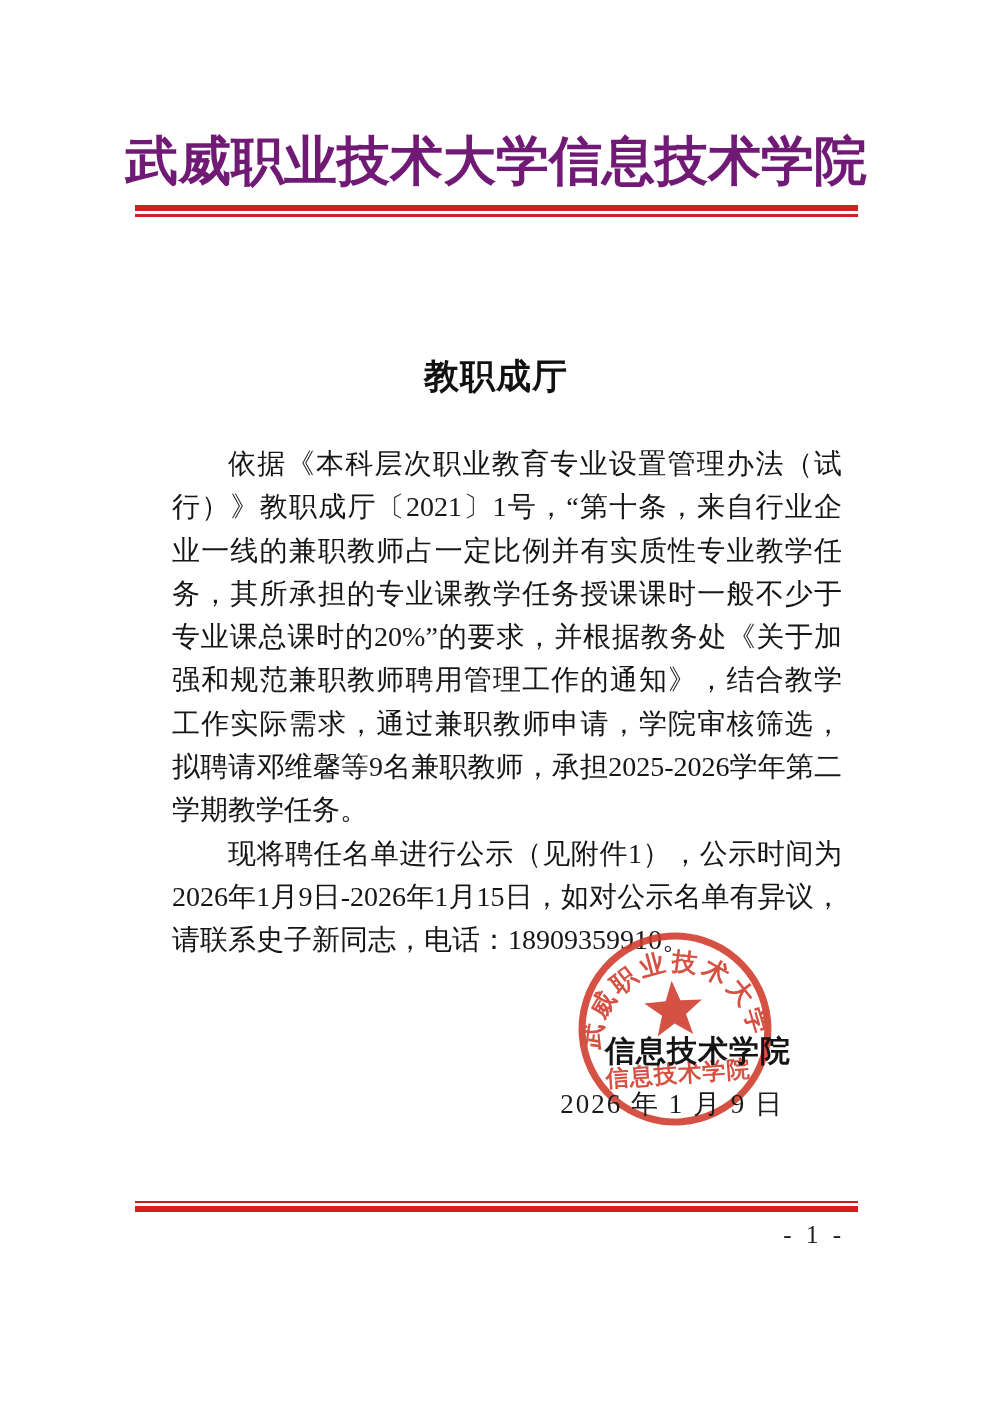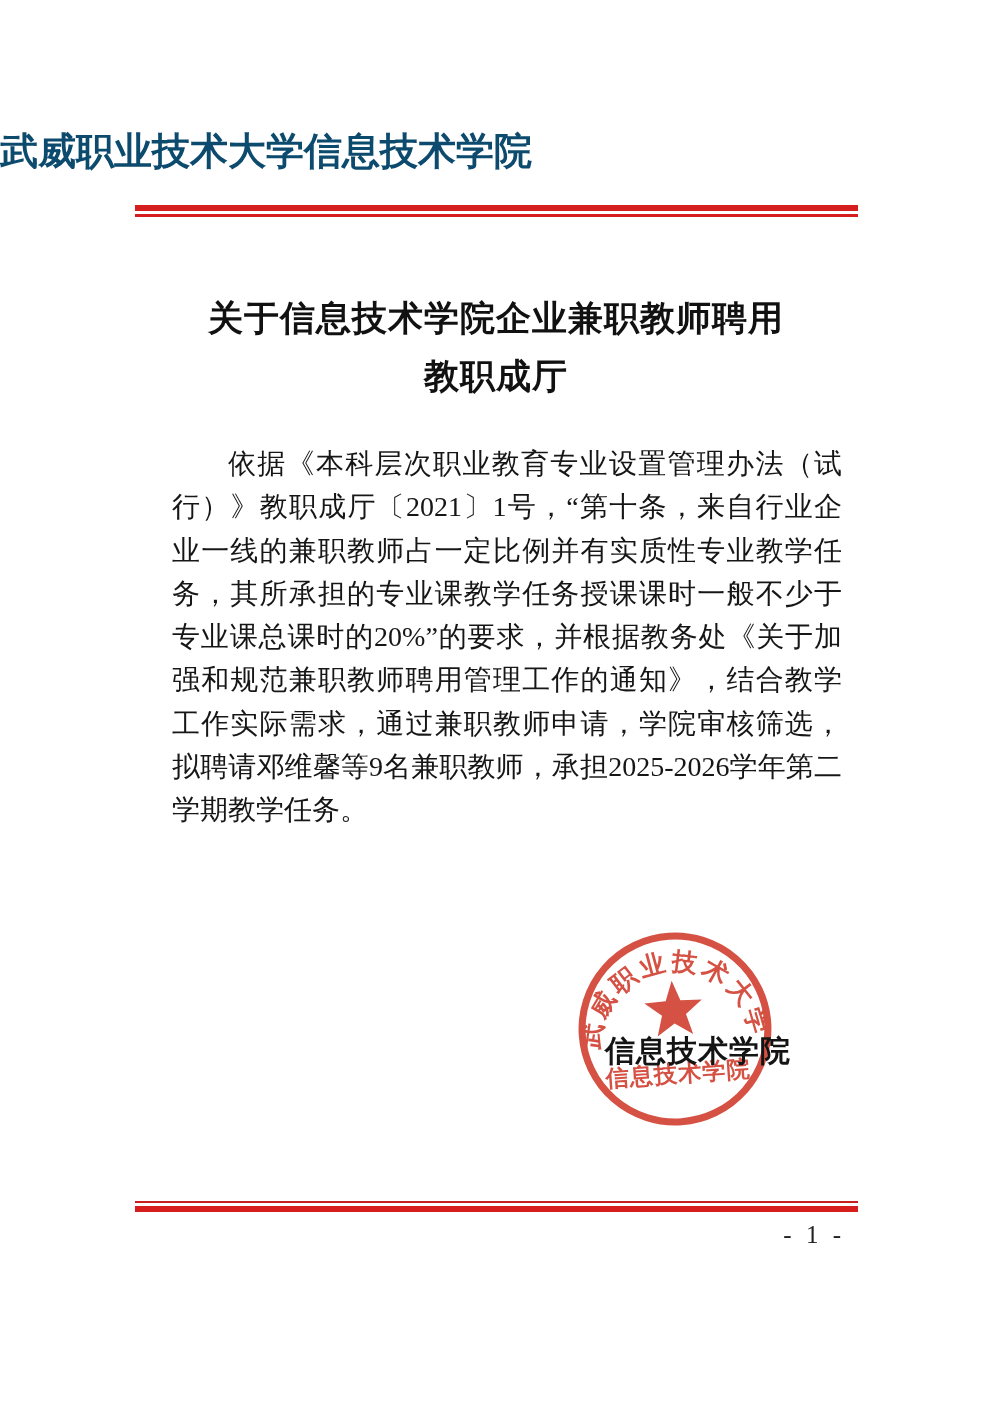--- a/index.html
+++ b/index.html
@@ -12,22 +12,23 @@
   }
   .page {
     position: absolute; inset: 0;
     background: #ffffff;
     overflow: hidden;
   }
 
   
   .letterhead {
     position: absolute; top: 126px; left: 0; right: 0;
-    font-size: 38px; font-weight: 700;
-    color: #0c4a6e;
+    text-align: center;
+    font-size: 53px; font-weight: 700;
+    color: #701a75;
     letter-spacing: 0px;
     white-space: nowrap;
   }
   
   .rule { position: absolute; left: 135px; right: 134px; }
   .rule-top { top: 205px; }
   .rule-top .thick { height: 6px; background: #d71e1e; }
   .rule-top .thin  { height: 3px; background: #d71e1e; margin-top: 3px; }
   .rule-bottom { top: 1201px; }
   .rule-bottom .thin  { height: 2px; background: #c81e1e; }
@@ -84,42 +85,44 @@
 <div class="page">
 
   <div class="letterhead">武威职业技术大学信息技术学院</div>
 
   <div class="rule rule-top">
     <div class="thick"></div>
     <div class="thin"></div>
   </div>
 
   <div class="doc-title">
-    <span>关于信息技术学院企业兼职教师聘用</span><br>
+    <br>
     <span>教职成厅</span>
   </div>
 
   <div class="body-text">
     <p>依据《本科层次职业教育专业设置管理办法（试行）》教职成厅〔2021〕1号，“第十条，来自行业企业一线的兼职教师占一定比例并有实质性专业教学任务，其所承担的专业课教学任务授课课时一般不少于专业课总课时的20%”的要求，并根据教务处《关于加强和规范兼职教师聘用管理工作的通知》，结合教学工作实际需求，通过兼职教师申请，学院审核筛选，拟聘请邓维馨等9名兼职教师，承担2025-2026学年第二学期教学任务。</p>
+    <p>现将聘任名单进行公示（见附件1），公示时间为2026年1月9日-2026年1月15日，如对公示名单有异议，请联系史子新同志，电话：18909359910。</p>
   </div>
 
   <div class="seal">
     <svg viewBox="0 0 200 200" width="202" height="202">
       <circle cx="100" cy="100" r="92" fill="none" stroke="#cf3a2a" stroke-width="7"></circle>
       <polygon fill="#cf3a2a" points="100,52 107.3,71.9 128.5,72.7 111.9,85.9 117.6,106.3 100,94.5 82.4,106.3 88.1,85.9 71.5,72.7 92.7,71.9"></polygon>
       <path id="sealArc" d="M 28,138 A 75,75 0 1 1 172,138" fill="none"></path>
       <text font-size="25" font-weight="700" fill="#cf3a2a" letter-spacing="4" font-family="Liberation Serif, DejaVu Serif, serif">
         <textPath href="#sealArc" startOffset="50%" text-anchor="middle">武威职业技术大学</textPath>
       </text>
       <text x="100" y="152" text-anchor="middle" font-size="23" font-weight="700" fill="#cf3a2a" letter-spacing="1" font-family="Liberation Serif, DejaVu Serif, serif">信息技术学院</text>
     </svg>
   </div>
 
   <div class="sig-name">信息技术学院</div>
 
+  <div class="sig-date">2026 年 1 月 9 日</div>
 
   <div class="rule rule-bottom">
     <div class="thin"></div>
     <div class="thick"></div>
   </div>
 
   <div class="page-num">- 1 -</div>
 
 </div>
 

